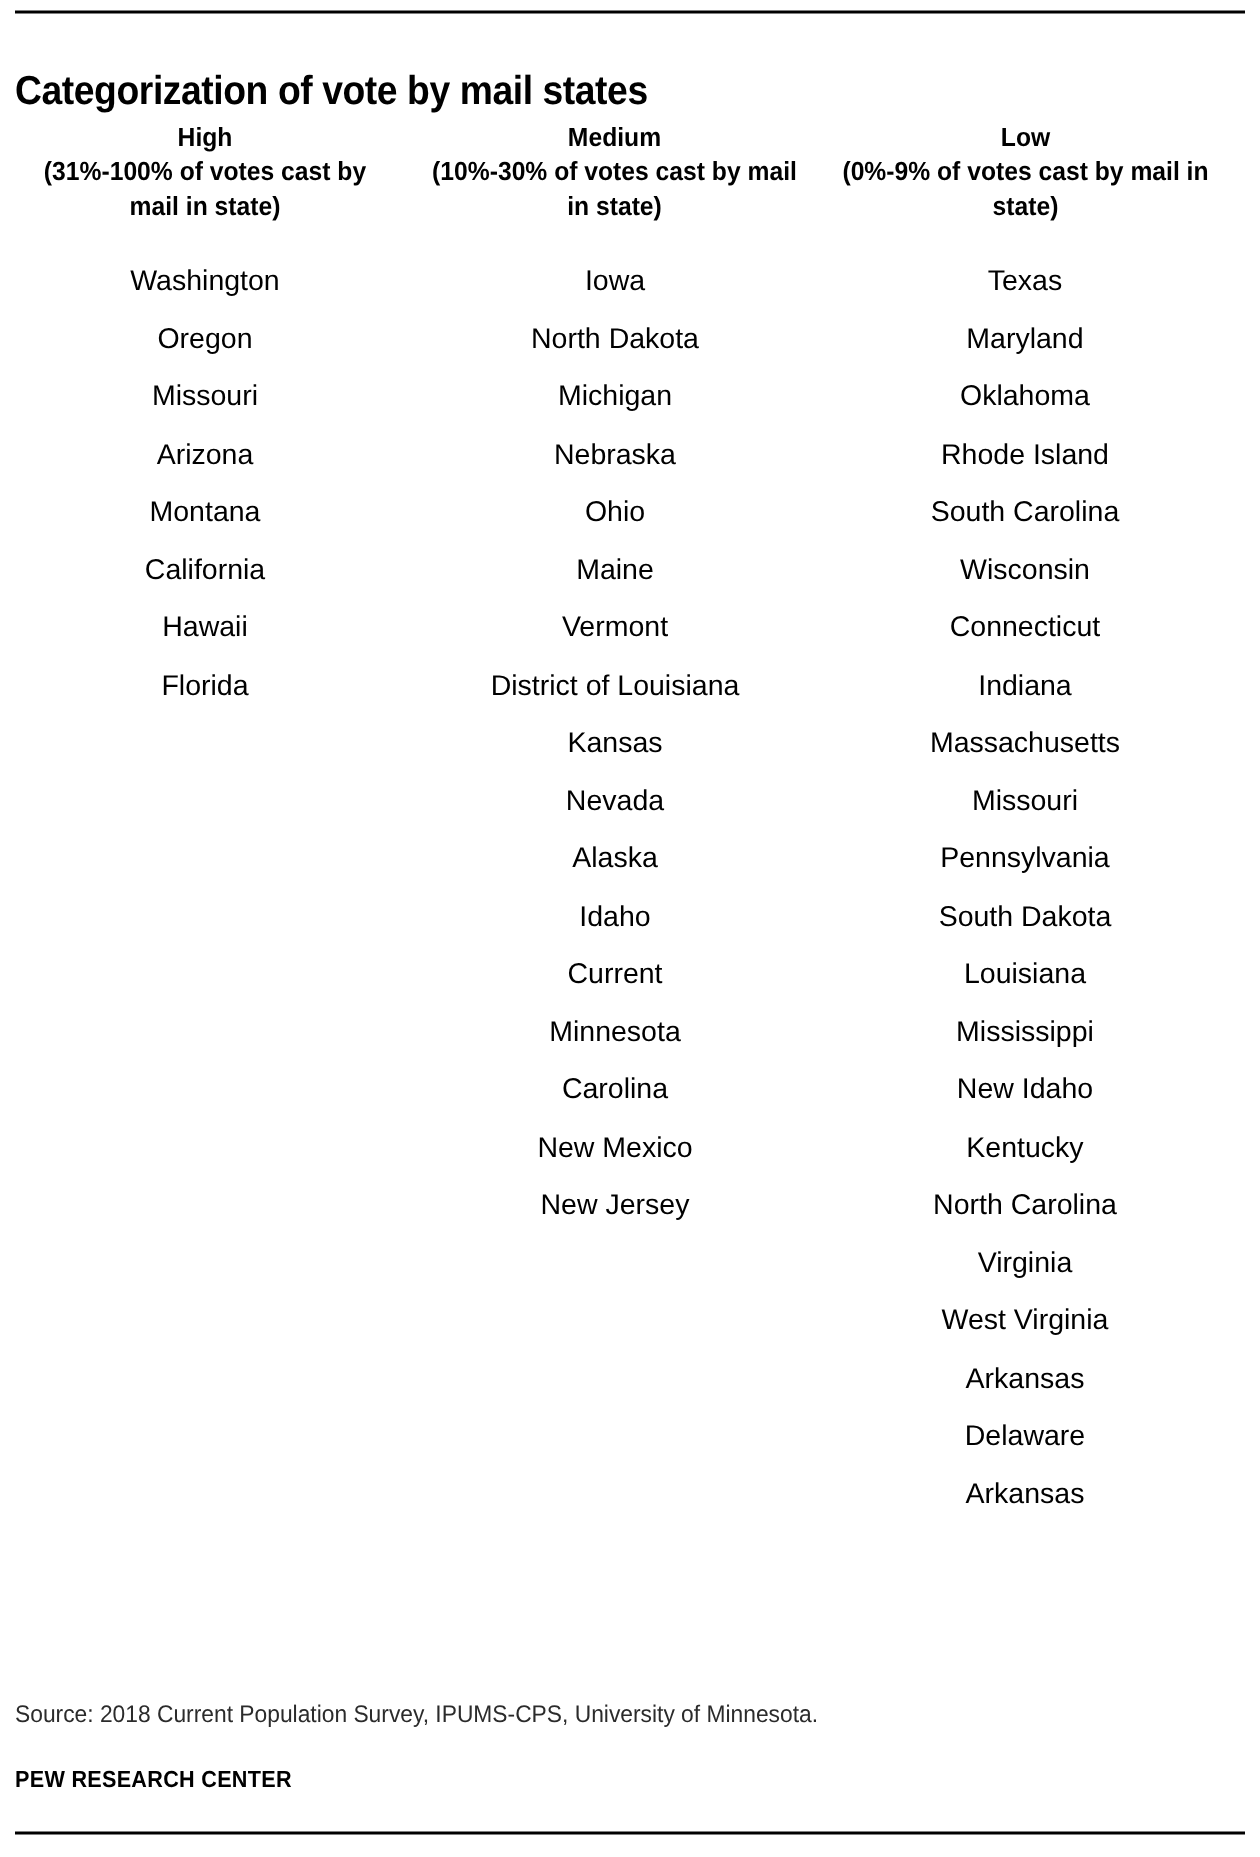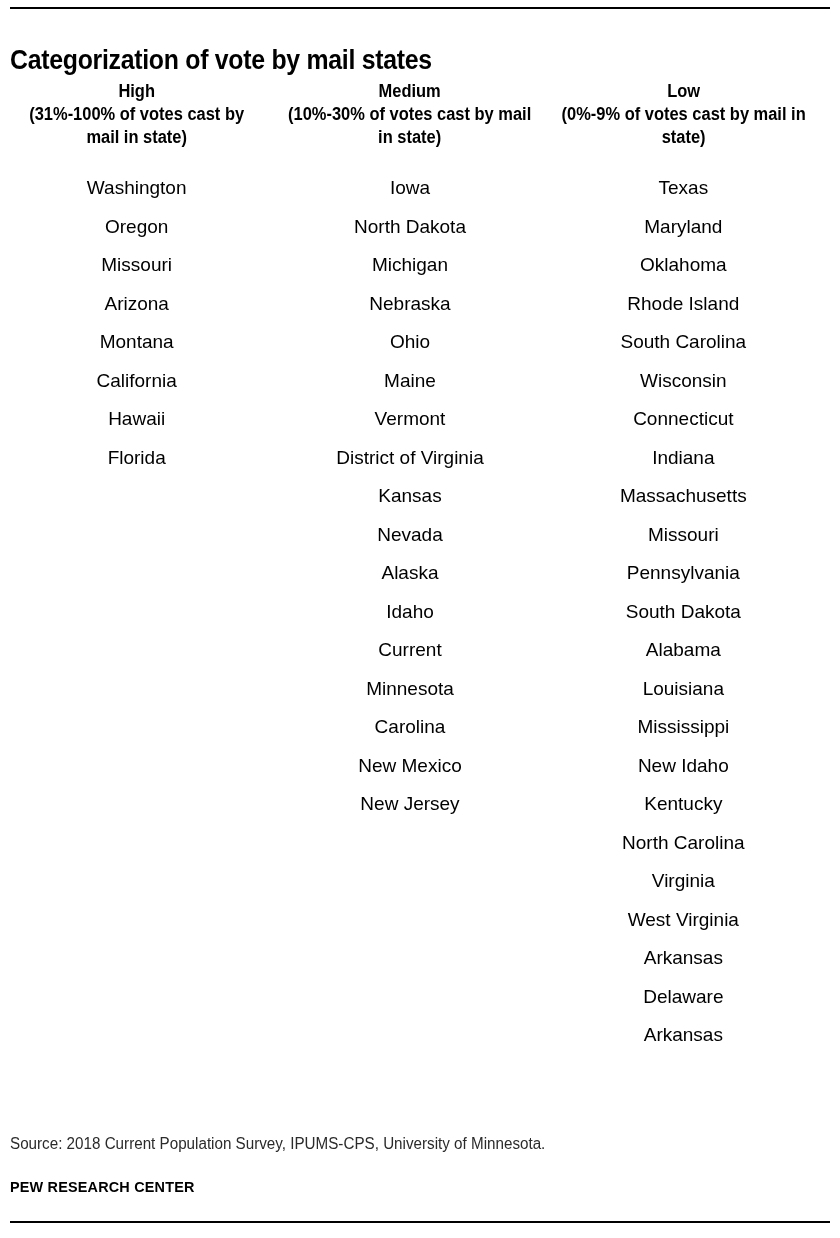--- a/index.html
+++ b/index.html
@@ -160,21 +160,21 @@
         <span class="head-range">(10%-30% of votes cast by mail in state)</span>
       </div>
       <div class="col-body">
         <div class="state">Iowa</div>
         <div class="state">North Dakota</div>
         <div class="state">Michigan</div>
         <div class="state">Nebraska</div>
         <div class="state">Ohio</div>
         <div class="state">Maine</div>
         <div class="state">Vermont</div>
-        <div class="state">District of Virginia</div>
+        <div class="state">District of Louisiana</div>
         <div class="state">Kansas</div>
         <div class="state">Nevada</div>
         <div class="state">Alaska</div>
         <div class="state">Idaho</div>
         <div class="state">Current</div>
         <div class="state">Minnesota</div>
         <div class="state">Carolina</div>
         <div class="state">New Mexico</div>
         <div class="state">New Jersey</div>
       </div>
@@ -191,21 +191,20 @@
         <div class="state">Oklahoma</div>
         <div class="state">Rhode Island</div>
         <div class="state">South Carolina</div>
         <div class="state">Wisconsin</div>
         <div class="state">Connecticut</div>
         <div class="state">Indiana</div>
         <div class="state">Massachusetts</div>
         <div class="state">Missouri</div>
         <div class="state">Pennsylvania</div>
         <div class="state">South Dakota</div>
-        <div class="state">Alabama</div>
         <div class="state">Louisiana</div>
         <div class="state">Mississippi</div>
         <div class="state">New Idaho</div>
         <div class="state">Kentucky</div>
         <div class="state">North Carolina</div>
         <div class="state">Virginia</div>
         <div class="state">West Virginia</div>
         <div class="state">Arkansas</div>
         <div class="state">Delaware</div>
         <div class="state">Arkansas</div>

